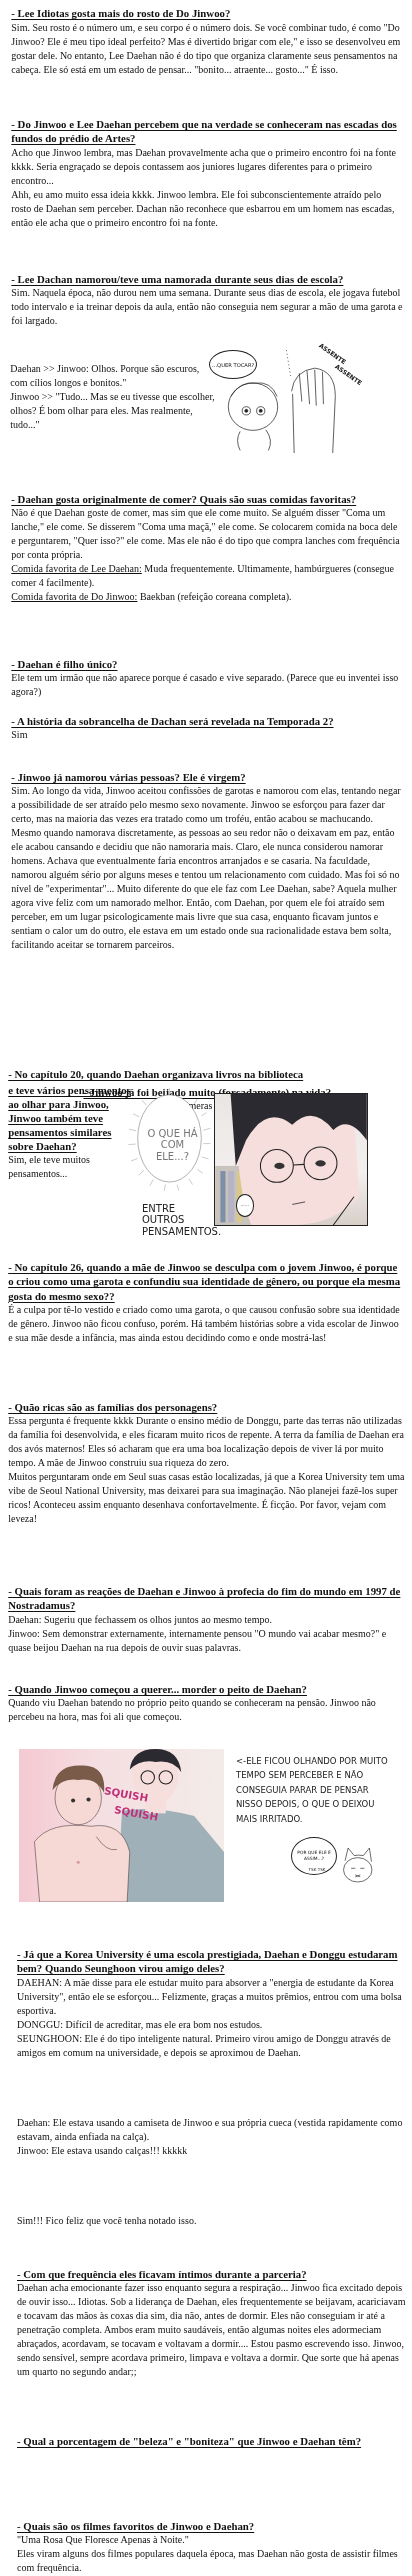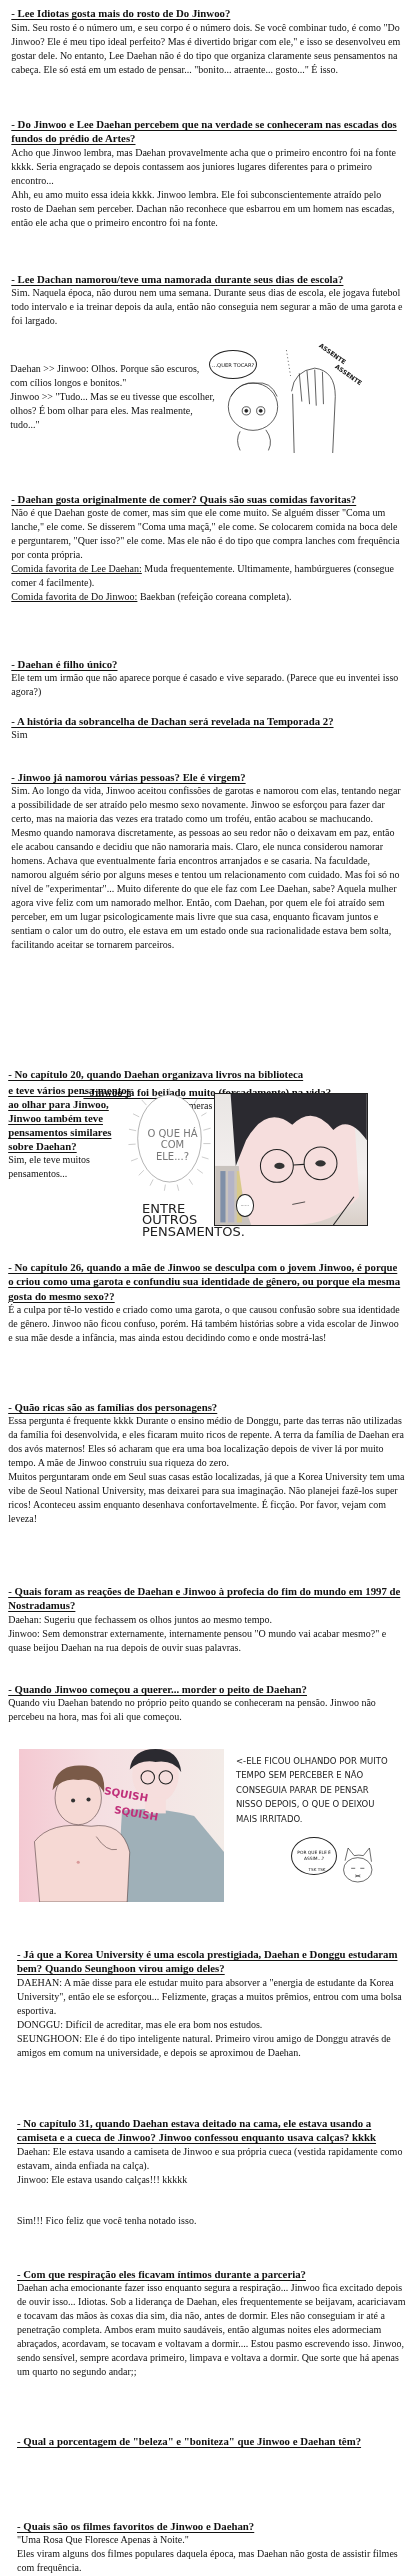--- a/index.html
+++ b/index.html
@@ -169,21 +169,21 @@
         <line x1="40" y1="182" x2="50" y2="172"></line>
           <line x1="25" y1="154" x2="38" y2="149"></line>
           <line x1="20" y1="122" x2="34" y2="121"></line>
         <line x1="21" y1="92" x2="35" y2="95"></line>
           <line x1="29" y1="62" x2="41" y2="68"></line>
           <line x1="46" y1="35" x2="55" y2="45"></line>
         <line x1="70" y1="18" x2="74" y2="30"></line>
       </g>
     </svg>
     <div class="caption" style="left:31px; top:46px; width:57px; text-align:center; font-size:10px; color:#777; line-height:11.3px;">O QUE HÁ COM ELE...?</div>
-    <div class="caption" style="left:29px; top:121px; width:67px; font-size:13px; line-height:11.3px;">ENTRE OUTROS PENSAMENTOS.</div>
+    <div class="caption" style="left:29px; top:121px; width:67px; font-size:10px; line-height:11.3px;">ENTRE OUTROS PENSAMENTOS.</div>
 
     <div class="panel" style="left:101px; top:11.3px; width:152px; height:131px; border:0.8px solid #222; background:linear-gradient(180deg,#e9e6e4 0%,#f3efee 60%,#d8cfc8 100%);">
       <svg width="152" height="131" viewBox="0 0 295 255">
         <rect x="0" y="140" width="100" height="115" fill="#c9c3be"></rect>
         <rect x="10" y="150" width="10" height="100" fill="#7f8fa8"></rect>
         <rect x="25" y="150" width="12" height="100" fill="#b4b4c6"></rect>
         <rect x="42" y="150" width="10" height="100" fill="#d8c98a"></rect>
         <path d="M40 10 Q150 -20 270 30 L280 200 Q230 255 150 255 L70 255 Q40 180 40 10Z" fill="#f6dedd"></path>
         <path d="M30 0 L295 0 L295 90 Q260 40 230 70 Q190 20 150 60 Q100 20 60 90 L40 140 Z" fill="#2b2a30"></path>
         <circle cx="120" cy="140" r="32" fill="none" stroke="#222" stroke-width="2"></circle>
@@ -258,31 +258,30 @@
   </div>
 
   <div class="qa" style="top:1947px; left:17px; width:392px;">
     <p class="q">- Já que a Korea University é uma escola prestigiada, Daehan e Donggu estudaram bem? Quando Seunghoon virou amigo deles?</p>
     <p class="a">DAEHAN: A mãe disse para ele estudar muito para absorver a "energia de estudante da Korea University", então ele se esforçou... Felizmente, graças a  muitos prêmios, entrou com uma bolsa esportiva.
 DONGGU: Difícil de acreditar, mas ele era bom nos estudos.
 SEUNGHOON: Ele é do tipo inteligente natural. Primeiro virou amigo de Donggu através de amigos em comum na universidade, e depois se aproximou de Daehan.</p>
   </div>
 
   <div class="qa" style="top:2116px; left:17px; width:392px;">
-    <p class="q">- No capítulo 31, quando Daehan estava deitado na cama, ele estava usando a camiseta e a cueca de Jinwoo? Jinwoo confessou enquanto usava calças? kkkk</p>
     <p class="a">Daehan: Ele estava usando a camiseta de Jinwoo e sua própria cueca (vestida rapidamente como estavam, ainda enfiada na calça).
 Jinwoo: Ele estava usando calças!!! kkkkk</p>
   </div>
 
   <div class="qa" style="top:2214px; left:17px; width:392px;">
     <p class="a">Sim!!! Fico feliz que você tenha notado isso.</p>
   </div>
 
   <div class="qa" style="top:2267px; left:17px; width:392px;">
-    <p class="q">- Com que respiração eles ficavam íntimos durante a parceria?</p>
+    <p class="q">- Com que frequência eles ficavam íntimos durante a parceria?</p>
     <p class="a">Daehan acha emocionante fazer isso enquanto segura a respiração... Jinwoo fica excitado depois de ouvir isso... Idiotas. Sob a liderança de Daehan, eles frequentemente se beijavam, acariciavam e tocavam das mãos às coxas dia sim, dia não, antes de dormir. Eles não conseguiam ir até a penetração completa. Ambos eram muito saudáveis, então algumas noites eles adormeciam abraçados, acordavam, se tocavam e voltavam a dormir.... Estou pasmo escrevendo isso. Jinwoo, sendo sensível, sempre acordava primeiro, limpava e voltava a dormir. Que sorte que há apenas um quarto no segundo andar;;</p>
   </div>
 
   <div class="qa" style="top:2434px; left:17px; width:392px;">
     <p class="q">- Qual a porcentagem de "beleza" e "boniteza" que Jinwoo e Daehan têm?</p>
   </div>
 
   <div class="qa" style="top:2519px; left:17px; width:392px;">
     <p class="q">- Quais são os filmes favoritos de Jinwoo e Daehan?</p>
     <p class="a">"Uma Rosa Que Floresce Apenas à Noite."

